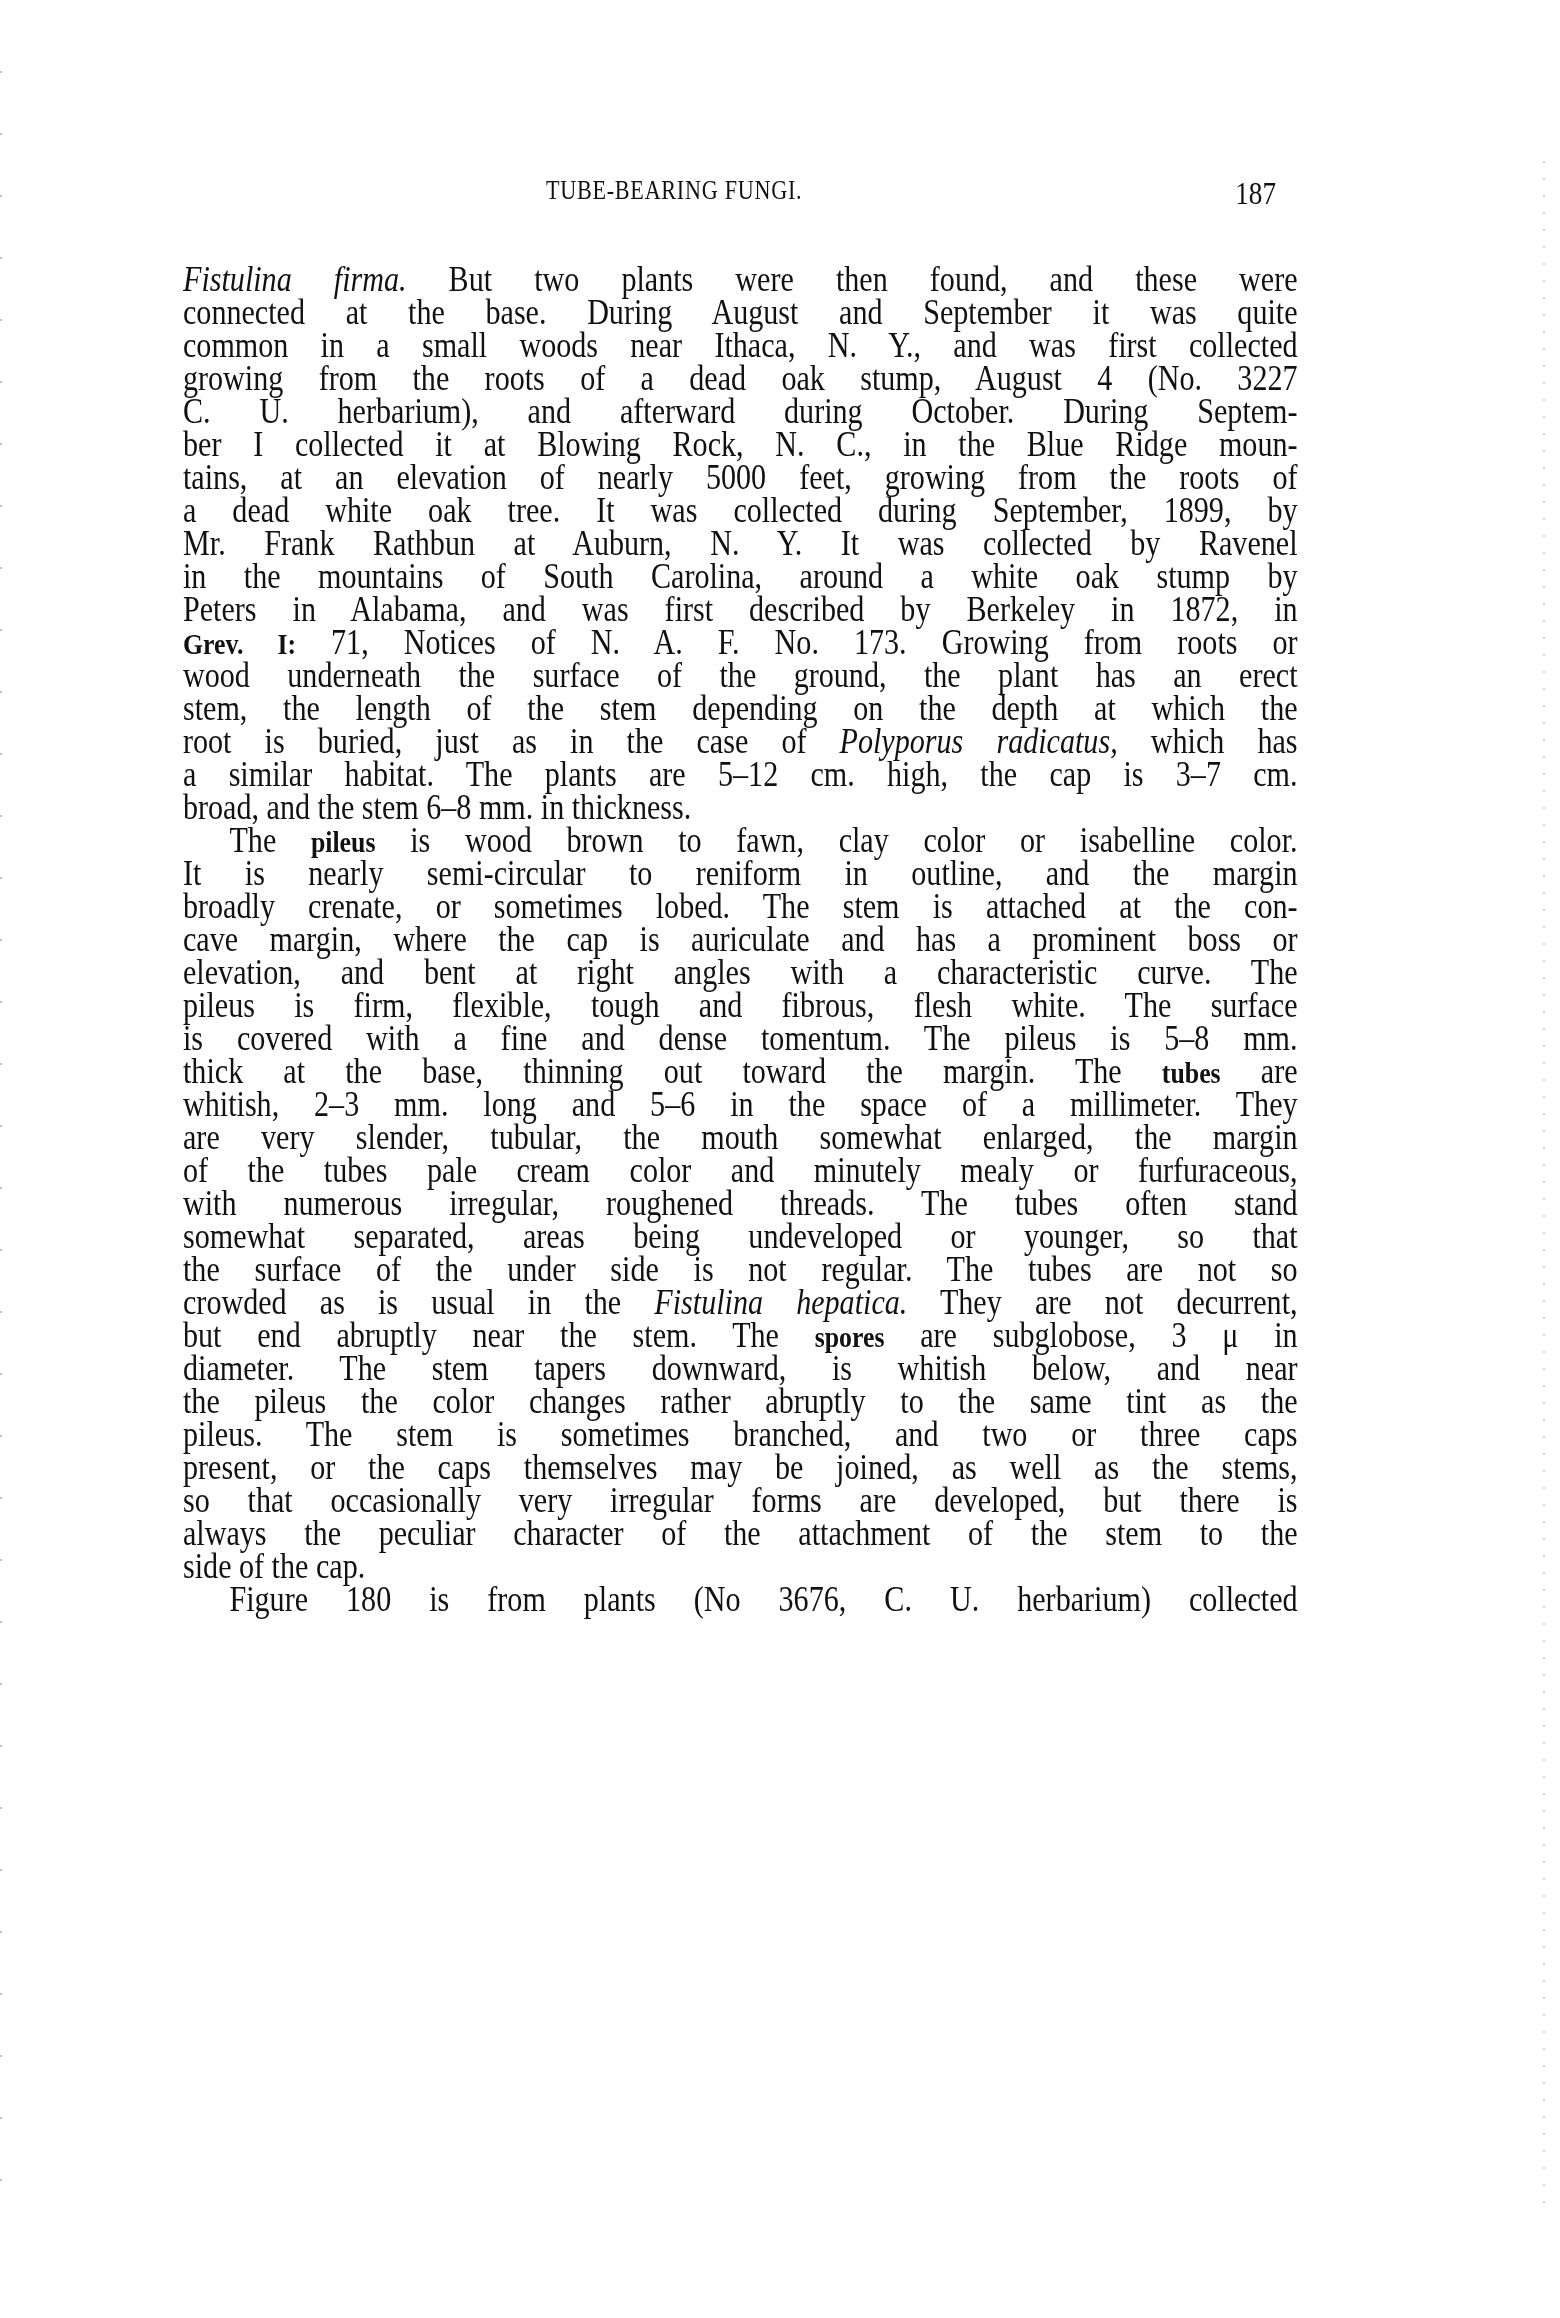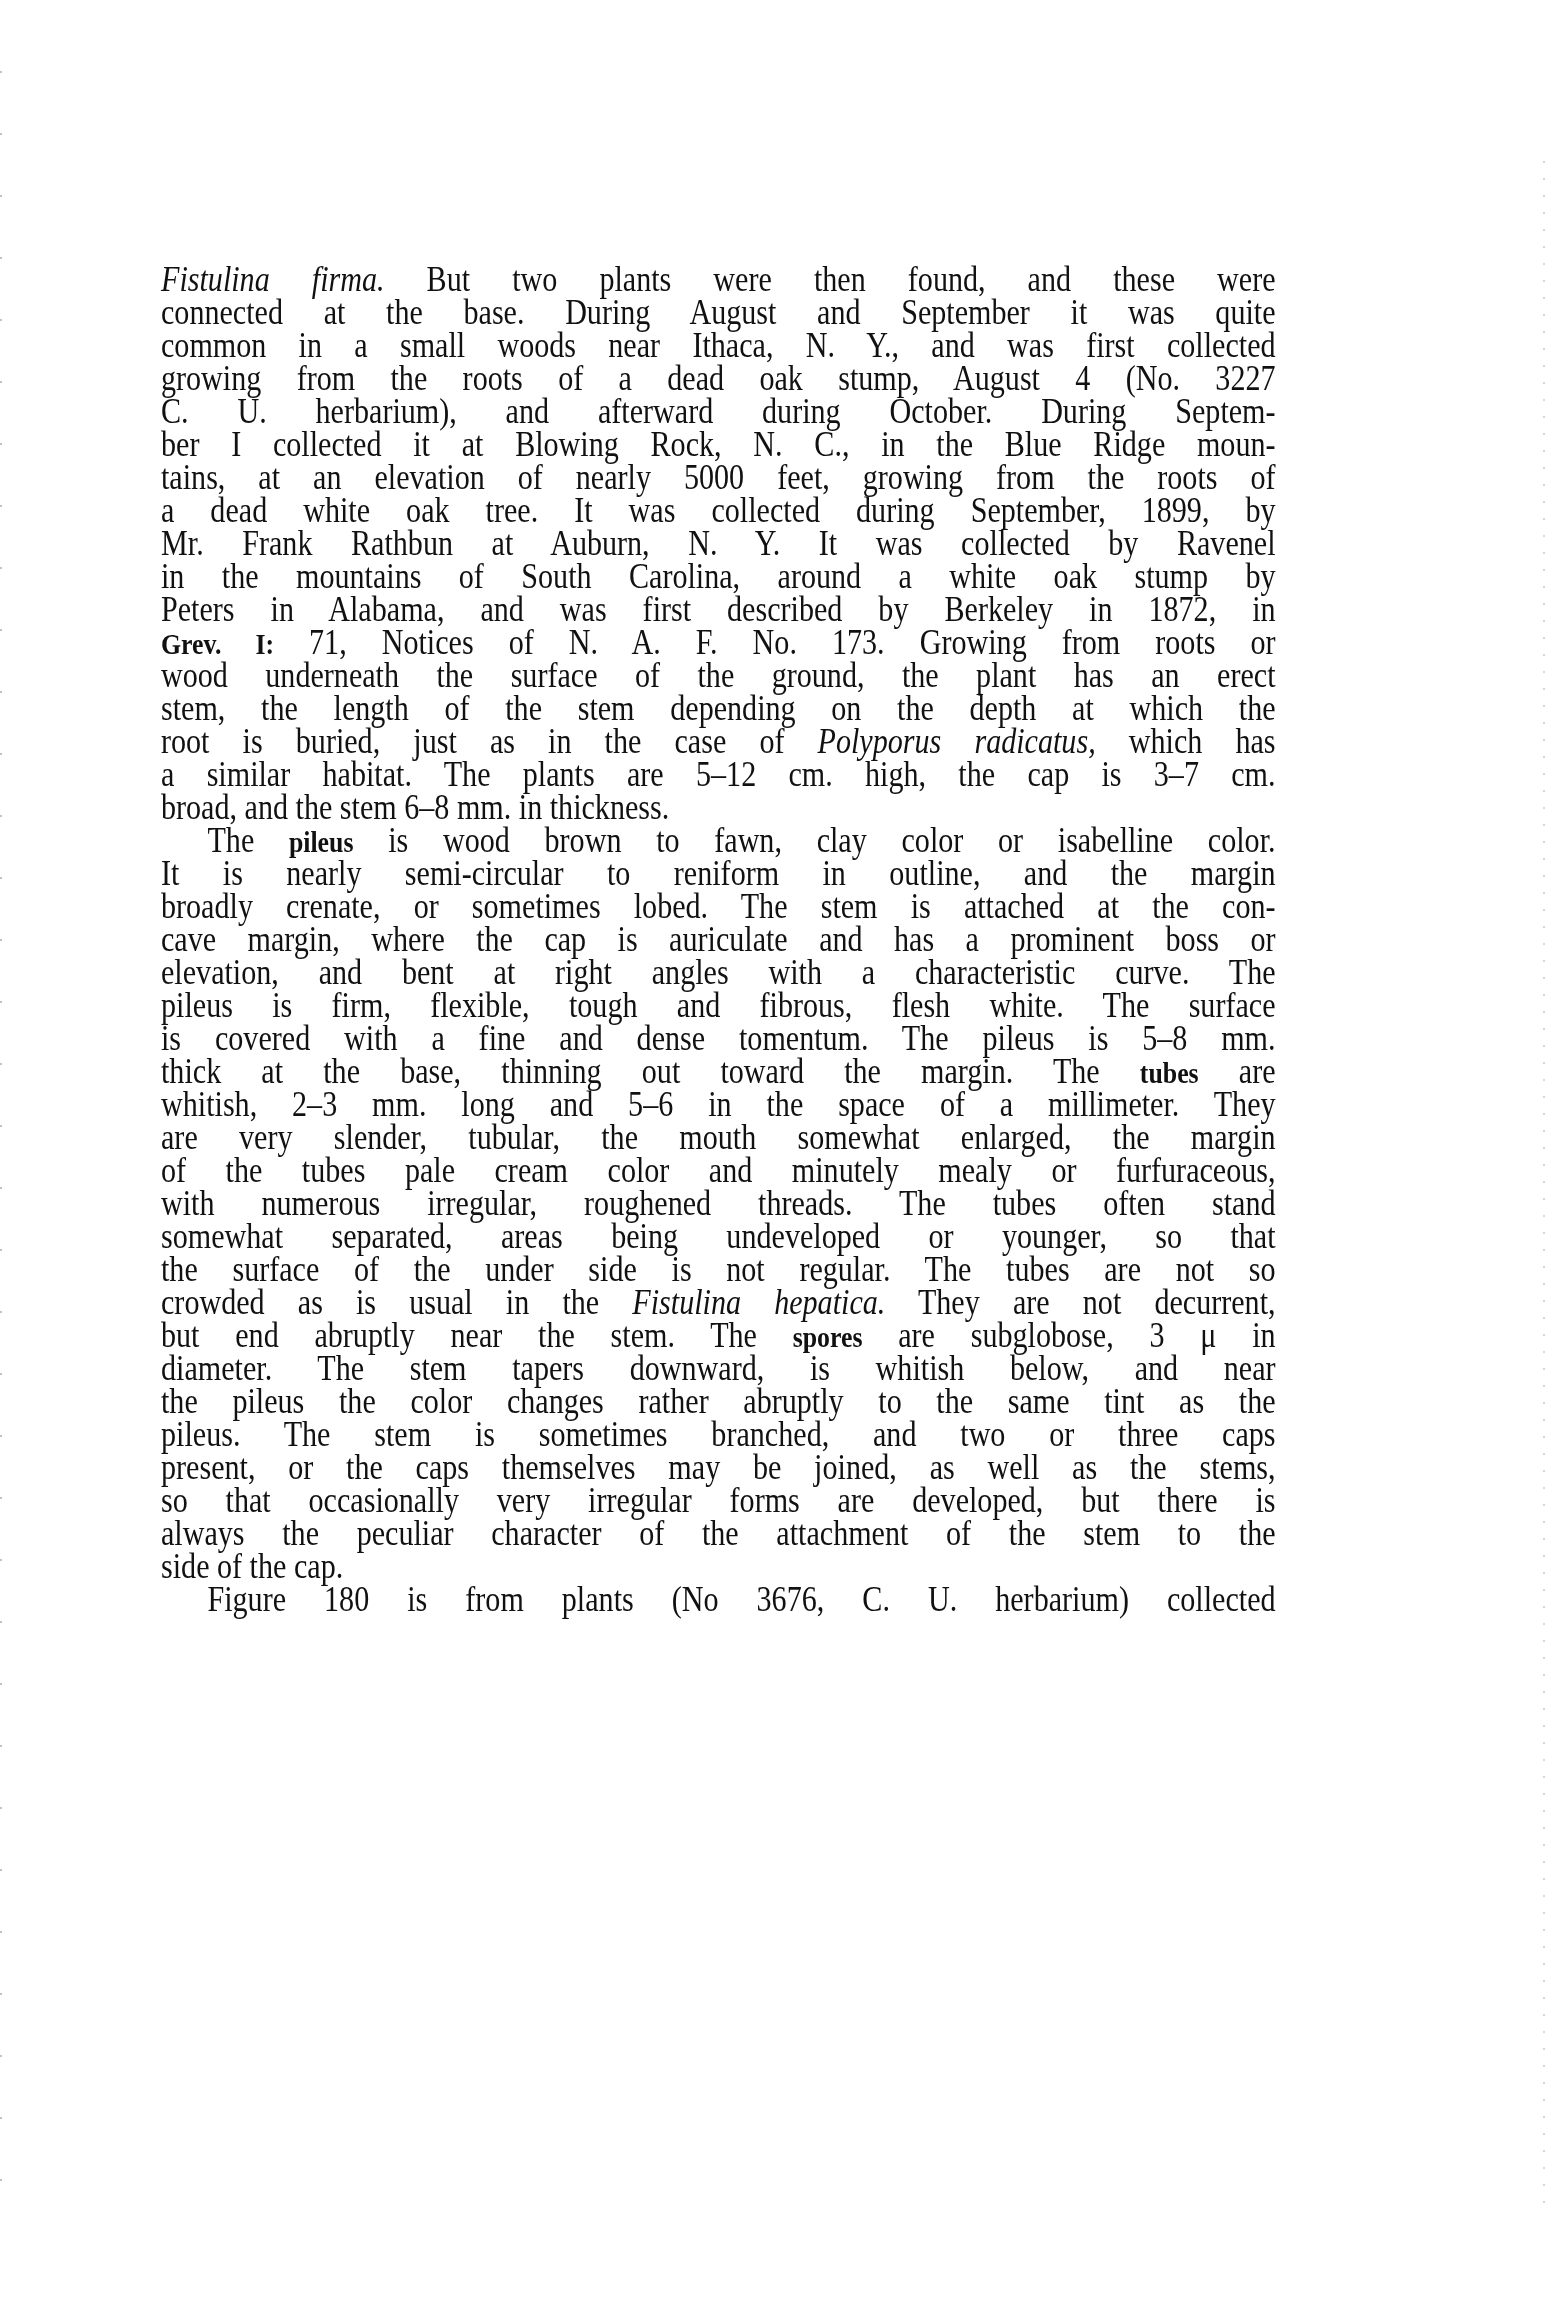--- a/index.html
+++ b/index.html
@@ -19,22 +19,26 @@
   .left-edge { position:absolute; left:0; top:71px; width:1.8px; height:2140px;
           background:repeating-linear-gradient(to bottom,#999 0 1.8px,transparent 1.8px 62px); opacity:.6; }
 </style>
 </head>
 <body>
 
 <div class="page">
   <div class="left-edge"></div>
   <div class="edge"></div>
 
+  <div class="running-head">
+    <span class="running-title">TUBE-BEARING FUNGI.</span>
+    <span class="folio">187</span>
+  </div>
 
-  <div class="body" id="body-text" style="top: 263px;">
+  <div class="body" id="body-text" style="top: 263px; margin-left: 22px;">
       <div class="line" style="height: 33px; line-height: 33px;"><i>Fistulina firma.</i><span>  But two plants were then found, and these were</span></div>
       <div class="line" style="height: 33px; line-height: 33px;"><span>connected at the base.  During August and September it was quite</span></div>
       <div class="line" style="height: 33px; line-height: 33px;"><span>common in a small woods near Ithaca, N. Y., and was first collected</span></div>
       <div class="line" style="height: 33px; line-height: 33px;"><span>growing from the roots of a dead oak stump, August 4 (No. 3227</span></div>
       <div class="line" style="height: 33px; line-height: 33px;"><span>C. U. herbarium), and afterward during October.  During Septem-</span></div>
       <div class="line" style="height: 33px; line-height: 33px;"><span>ber I collected it at Blowing Rock, N. C., in the Blue Ridge moun-</span></div>
       <div class="line" style="height: 33px; line-height: 33px;"><span>tains, at an elevation of nearly 5000 feet, growing from the roots of</span></div>
       <div class="line" style="height: 33px; line-height: 33px;"><span>a dead white oak tree.  It was collected during September, 1899, by</span></div>
       <div class="line" style="height: 33px; line-height: 33px;"><span>Mr. Frank Rathbun at Auburn, N. Y.  It was collected by Ravenel</span></div>
       <div class="line" style="height: 33px; line-height: 33px;"><span>in the mountains of South Carolina, around a white oak stump by</span></div>

